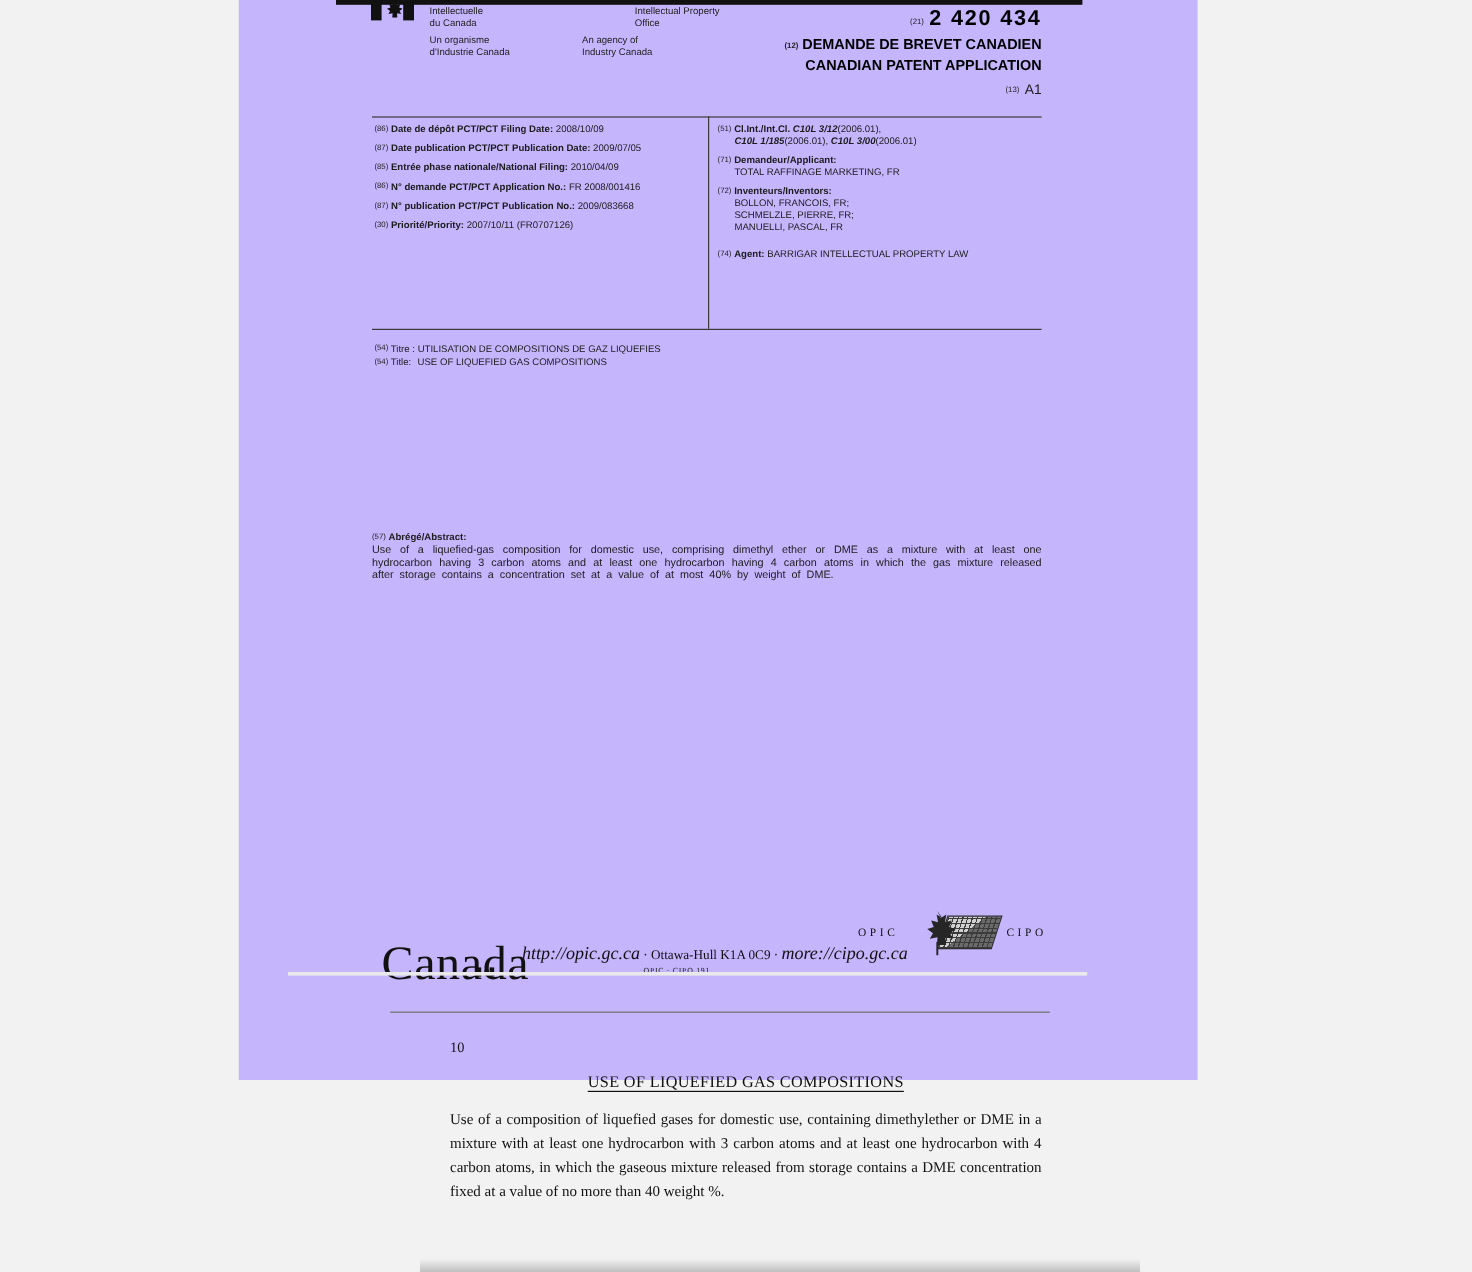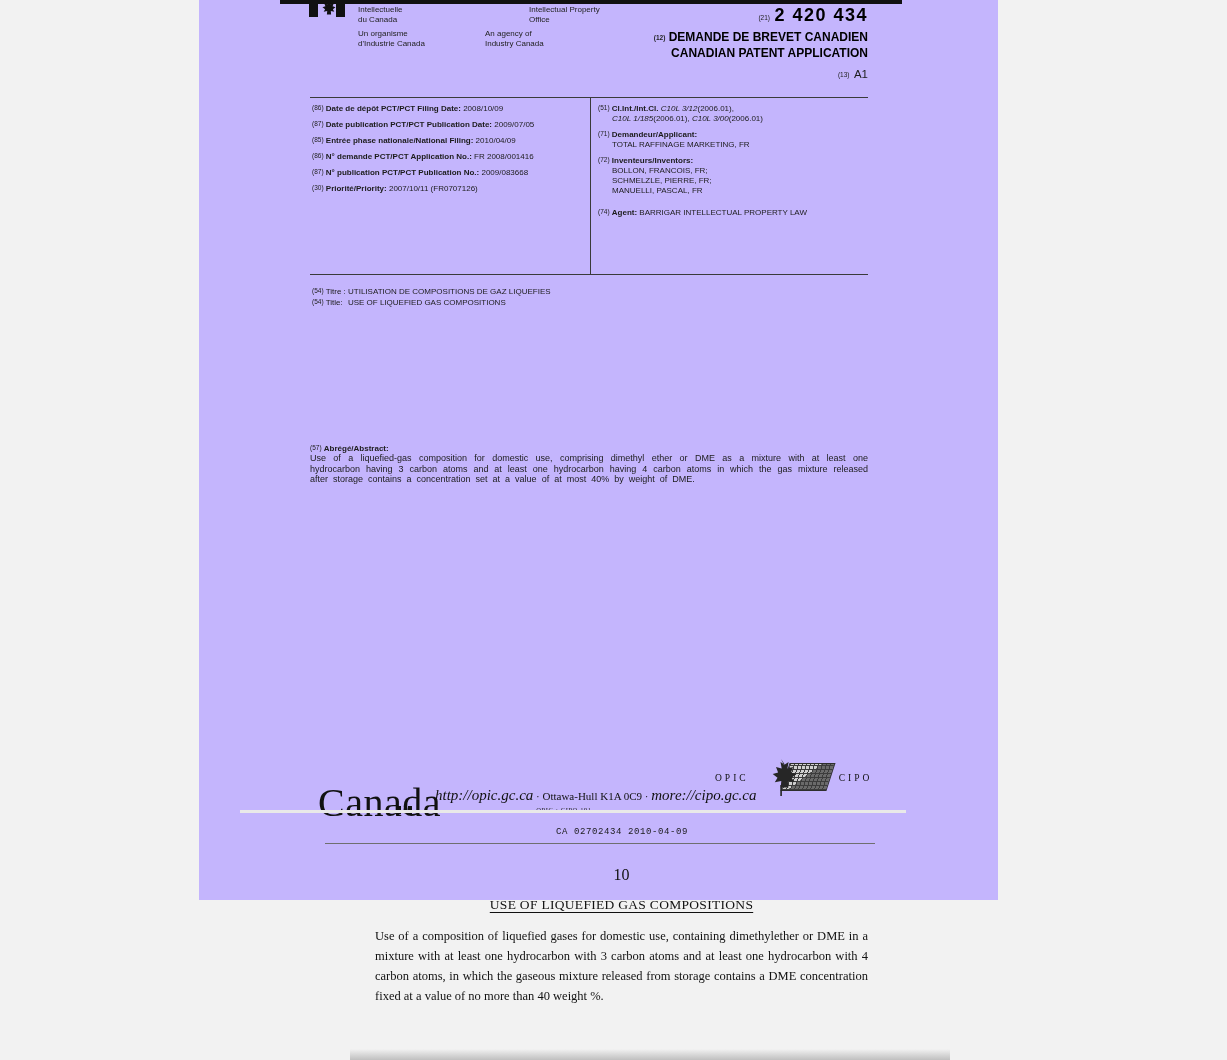--- a/index.html
+++ b/index.html
@@ -20,21 +20,21 @@
   .pubnum { font-size:18px; font-weight:bold; letter-spacing:1.5px; color:#000; }
   .doctitle { font-size:12px; font-weight:bold; line-height:14.5px; color:#000; }
   .kind { font-size:11.5px; font-weight:normal; }
 
   
   .hline { background:#3a3a3a; height:1px; }
   .vline { background:#3a3a3a; width:1px; }
   .bib { font-size:8px; line-height:10px; white-space:nowrap; }
   .bib b { font-weight:bold; }
   .ind { padding-left:14px; }
-  .ipc { font-weight:normal; font-style:italic; }
+  .ipc { font-weight:bold; font-style:italic; }
 
   
   .abstract57 { font-size:9px; line-height:10.7px; text-align:justify; word-spacing:2.5px; }
   .wordmark { font-family:"Liberation Serif", serif; font-size:40px; color:#111; letter-spacing:0.5px; }
   .wm-flag { position:absolute; left:79px; top:-2px; }
   .addr { font-family:"Liberation Serif", serif; font-size:11px; color:#111; }
   .addr .url { font-size:15px; font-style:italic; }
   .opicline { font-family:"Liberation Serif", serif; font-size:6.5px; letter-spacing:0.6px; color:#222; text-align:center; }
   .logo { display:flex; align-items:center; }
   .logo .lt { font-family:"Liberation Serif", serif; font-size:9.5px; letter-spacing:3px; color:#111; }
@@ -47,21 +47,21 @@
       repeating-linear-gradient(90deg, #3c3c3c 0 1px, transparent 1px 4px),
       linear-gradient(135deg, #cfcfcf 0 45%, #6a6a6a 45% 100%);
     border:1px solid #2e2e2e;
   }
   .grayband { left:41px; top:810px; width:666px; height:3px; background:#e9e9e9; }
   .stamp { font-family:"Liberation Mono", monospace; font-size:9px; letter-spacing:0.6px; color:#1a1a1a; text-align:center; }
   .stamprule { left:126px; top:843px; width:550px; height:1px; background:#6f6f6f; }
 
   
   .bodyblock { left:176px; top:866px; width:493px; font-family:"Liberation Serif", serif; color:#111; }
-  .pagenum { text-align:center; font-size:16px; }
+  .pagenum { font-size:12px; }
   .h-abstract { text-align:center; font-size:13.5px; letter-spacing:0.8px; margin-top:13px;
                 text-decoration:underline; text-underline-offset:3px; }
   .h-title { text-align:center; font-size:13.5px; letter-spacing:0.3px; margin-top:13px;
              text-decoration:underline; text-underline-offset:3px; }
   .bodypara { margin-top:13px; font-size:12.5px; line-height:20px; text-align:justify; }
 
   .shadowband { left:151px; top:1049px; width:600px; height:11px;
     background:linear-gradient(to bottom, rgba(110,110,110,0) 0%, rgba(110,110,110,0.38) 100%);
   }
 </style>
@@ -231,21 +231,20 @@
         <svg width="44" height="40" viewBox="0 0 44 40" style="position:absolute; left:8px; top:0;">
           <path fill="#262626" d="M22 1 l3 6 4.6-2.9 -1.2 6.4 5.7-1.4 -2.1 5.4 5.4 1.6 -4.8 3.6 2.7 4.6 -6.5-1.2 0.6 6.4 h-7.7 l0.6-6.4 -6.5 1.2 2.7-4.6 -4.8-3.6 5.4-1.6 -2.1-5.4 5.7 1.4 -1.2-6.4 4.6 2.9 z"></path>
           <rect x="21.3" y="27" width="1.6" height="11" fill="#262626"></rect>
         </svg>
       </span>
       <span class="lt">CIPO</span>
     </div>
 
     <div class="abs grayband"></div>
 
-    <div class="abs stamp" style="left:133px; top:827px; width:580px;">CA 02702434 2010-04-09</div>
     <div class="abs stamprule"></div>
 
     <div class="abs bodyblock">
       <div class="pagenum">10</div>
       <div class="h-title">USE OF LIQUEFIED GAS COMPOSITIONS</div>
       <div class="bodypara">Use of a composition of liquefied gases for domestic use, containing dimethylether or DME in a mixture with at least one hydrocarbon with 3 carbon atoms and at least one hydrocarbon with 4 carbon atoms, in which the gaseous mixture released from storage contains a DME concentration fixed at a value of no more than 40 weight %.</div>
     </div>
 
     <div class="abs shadowband"></div>
 

